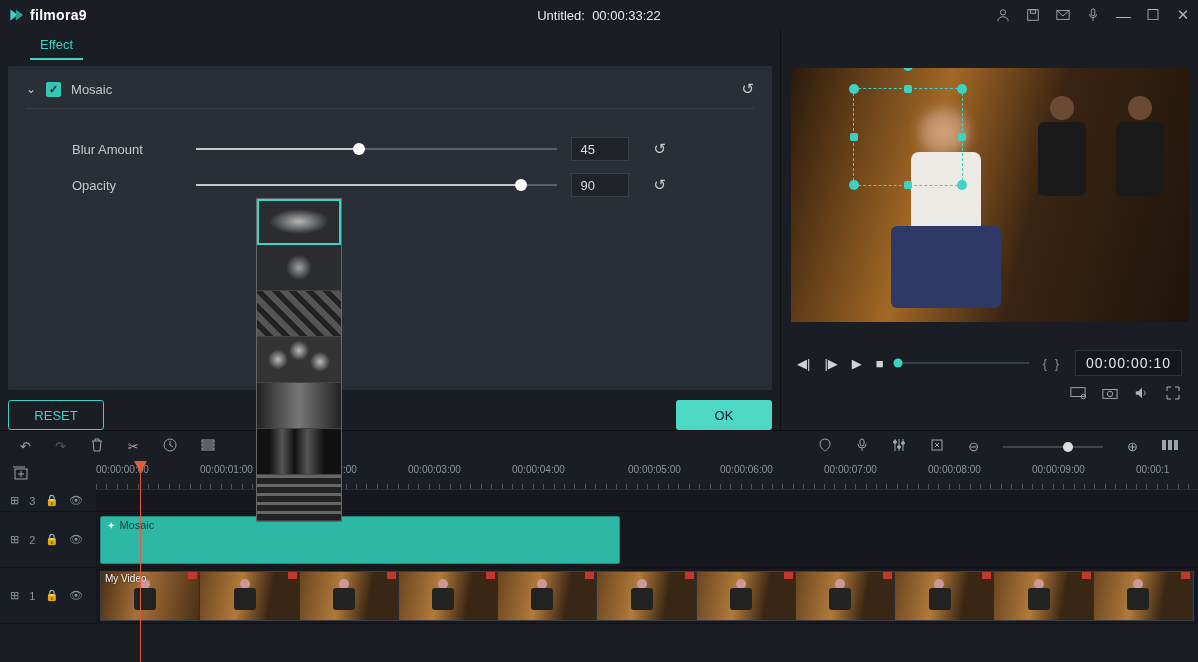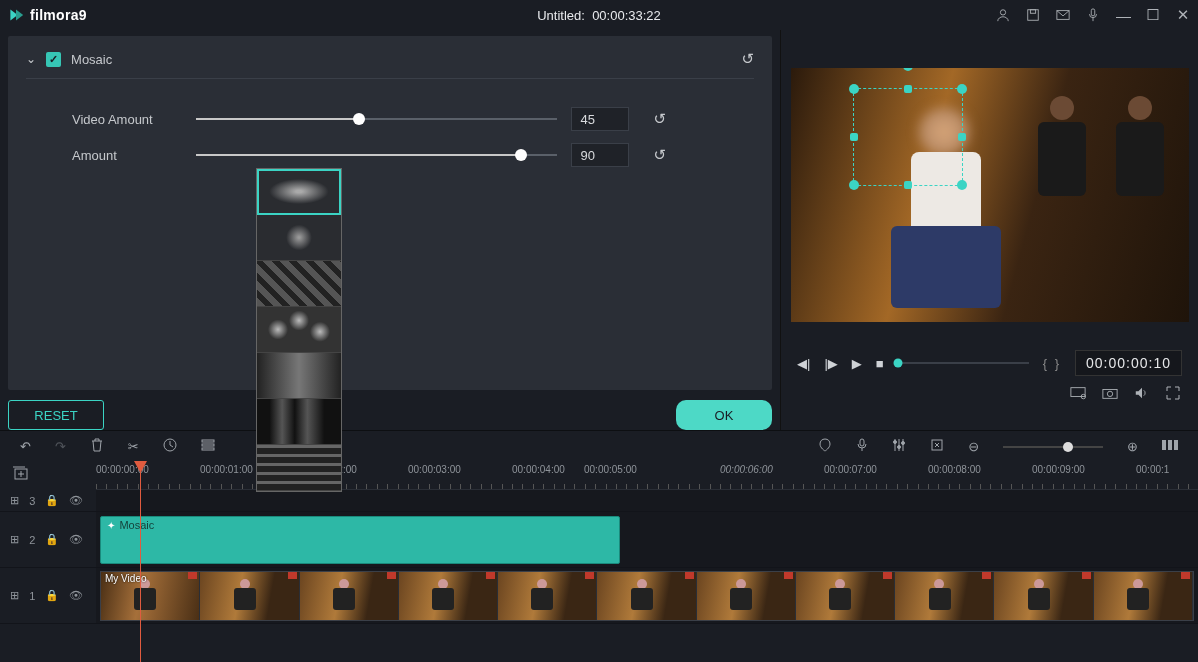--- a/index.html
+++ b/index.html
@@ -45,21 +45,21 @@
 .thumb-pop .titem.sel { outline: 2px solid #3bd4c4; outline-offset: -2px; }
 .thumb-pop .titem.t2 { background: radial-gradient(circle 16px at center,#999 5%,#2a2c30 80%); }
 .thumb-pop .titem.t3 { background: repeating-linear-gradient(45deg,#555 0 6px,#222 6px 12px); }
 .thumb-pop .titem.t4 { background: radial-gradient(circle 10px at 25% 50%,#bbb,transparent),radial-gradient(circle 10px at 50% 30%,#bbb,transparent),radial-gradient(circle 10px at 75% 55%,#bbb,transparent),#333; }
 .thumb-pop .titem.t5 { background: linear-gradient(90deg,#222,#777,#222); }
 .thumb-pop .titem.t6 { background: linear-gradient(90deg,#111 15%,#555 30%,#111 45%,#555 60%,#111 80%); }
 .thumb-pop .titem.t7 { background: repeating-linear-gradient(0deg,#222 0 6px,#666 6px 9px); }
 
 .panel-bottom { display: flex; gap: 10px; margin-top: 4px; padding: 0 8px; }
 .reset-btn { width: 96px; height: 30px; border: 1px solid #3bd4c4; color: #3bd4c4; background: transparent; border-radius: 3px; cursor: pointer; font-size: 13px; }
-.ok-btn { width: 96px; height: 30px; background: #4dd9c6; color: #1a1d24; border: none; border-radius: 10px; cursor: pointer; font-size: 13px; font-weight: 500; margin-left: auto; }
+.ok-btn { width: 96px; height: 30px; background: #4dd9c6; color: #1a1d24; border: none; border-radius: 3px; cursor: pointer; font-size: 13px; font-weight: 500; margin-left: auto; }
 
 .right-panel { flex: 1; border-left: 1px solid #111; display: flex; flex-direction: column; padding: 8px; }
 .preview { width: 398px; height: 254px; background: linear-gradient(105deg,#2b1a0c 0%,#a36826 35%,#3a2412 60%,#1f140a 100%); position: relative; margin: 30px auto 0; overflow: hidden; }
 .preview .person { position: absolute; left: 96px; top: 40px; width: 120px; height: 200px; }
 .preview .head { position: absolute; left: 32px; top: 0; width: 50px; height: 48px; background: radial-gradient(circle,#d9a77a,#a3795a); border-radius: 50%; filter: blur(6px); }
 .preview .torso { position: absolute; left: 24px; top: 44px; width: 70px; height: 78px; background: #ede9e4; border-radius: 8px 8px 4px 4px; }
 .preview .legs { position: absolute; left: 4px; top: 118px; width: 110px; height: 82px; background: #2d3a67; border-radius: 6px; }
 .preview .guy { position: absolute; top: 28px; width: 62px; height: 120px; }
 .preview .guy .h { width: 24px;height: 24px;background: #6b4a34;border-radius: 50%;margin: 0 auto; }
 .preview .guy .b { width: 48px;height: 74px;background: #1a1a1a;margin: 2px auto 0;border-radius: 6px; }
@@ -141,41 +141,44 @@
       </svg>
     <span class="win-btn">—</span>
     <span class="win-btn">☐</span>
     <span class="win-btn">✕</span>
   </div>
 </div>
 
 <div class="main-split">
 
   <div class="left-panel">
+    <div class="tabbar">
+      <div class="tab">Effect</div>
+    </div>
     <div class="effect-body">
       <div class="section-hdr">
         <span class="chev">⌄</span>
         <span class="chk">✓</span>
         <span>Mosaic</span>
         <span class="undo-ic">↺</span>
       </div>
       <div class="params">
         <div class="prow">
-          <div class="plabel">Video Amount</div>
+          <div class="plabel">Blur Amount</div>
           <div class="slider-wrap">
             <div class="slider">
               <div class="fill" style="width:45%"></div>
                 <div class="knob" style="left:45%"></div>
             </div>
             <div class="valbox">45</div>
             <span class="row-reset">↺</span>
           </div>
         </div>
         <div class="prow">
-          <div class="plabel">Amount</div>
+          <div class="plabel">Opacity</div>
           <div class="slider-wrap">
             <div class="slider">
               <div class="fill" style="width:90%"></div>
                 <div class="knob" style="left:90%"></div>
             </div>
             <div class="valbox">90</div>
             <span class="row-reset">↺</span>
           </div>
         </div>
       </div>
@@ -354,32 +357,32 @@
       <div class="tk" style="left: 416px;"></div>
       <div class="tk" style="left: 426.4px;"></div>
       <div class="tk" style="left: 436.8px;"></div>
       <div class="tk" style="left: 447.2px;"></div>
       <div class="tk" style="left: 457.6px;"></div>
       <div class="tk" style="left: 468px;"></div>
       <div class="tk" style="left: 478.4px;"></div>
       <div class="tk" style="left: 488.8px;"></div>
       <div class="tk" style="left: 499.2px;"></div>
       <div class="tk" style="left: 509.6px;"></div>
-      <span class="tick" style="left: 488px; text-align: center;">00:00:05:00</span>
+      <span class="tick" style="left: 532px; text-align: center;">00:00:05:00</span>
       <div class="tk" style="left: 520px;"></div>
       <div class="tk" style="left: 530.4px;"></div>
       <div class="tk" style="left: 540.8px;"></div>
       <div class="tk" style="left: 551.2px;"></div>
       <div class="tk" style="left: 561.6px;"></div>
       <div class="tk" style="left: 572px;"></div>
       <div class="tk" style="left: 582.4px;"></div>
       <div class="tk" style="left: 592.8px;"></div>
       <div class="tk" style="left: 603.2px;"></div>
       <div class="tk" style="left: 613.6px;"></div>
-      <span class="tick" style="left: 624px; font-style: italic;">00:00:06:00</span>
+      <span class="tick" style="left: 624px;">00:00:06:00</span>
       <div class="tk" style="left: 624px;"></div>
       <div class="tk" style="left: 634.4px;"></div>
       <div class="tk" style="left: 644.8px;"></div>
       <div class="tk" style="left: 655.2px;"></div>
       <div class="tk" style="left: 665.6px;"></div>
       <div class="tk" style="left: 676px;"></div>
       <div class="tk" style="left: 686.4px;"></div>
       <div class="tk" style="left: 696.8px;"></div>
       <div class="tk" style="left: 707.2px;"></div>
       <div class="tk" style="left: 717.6px;"></div>

